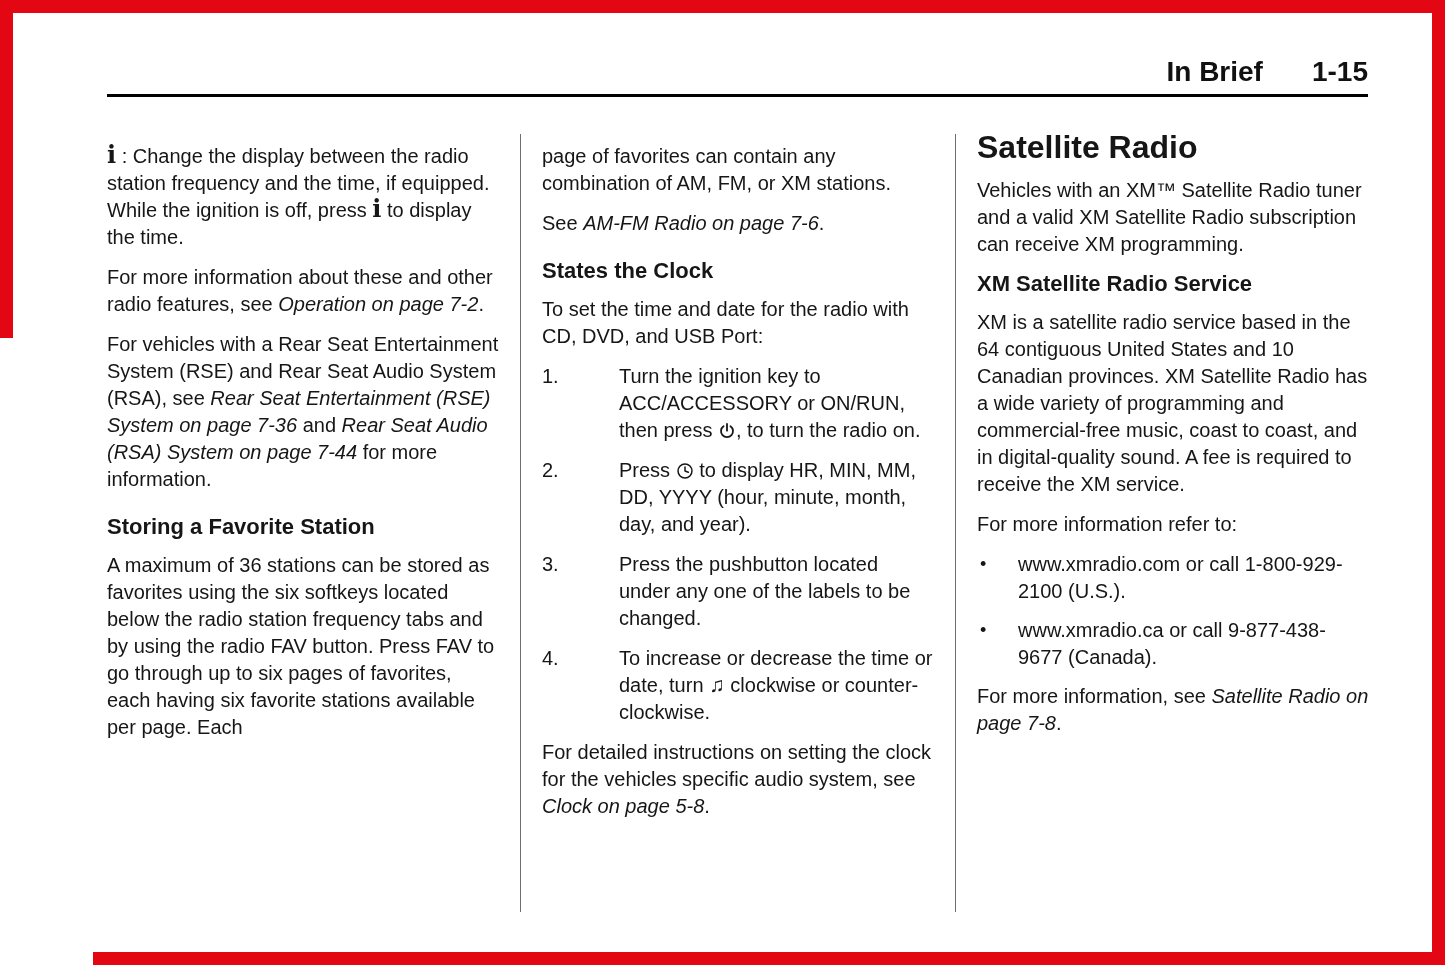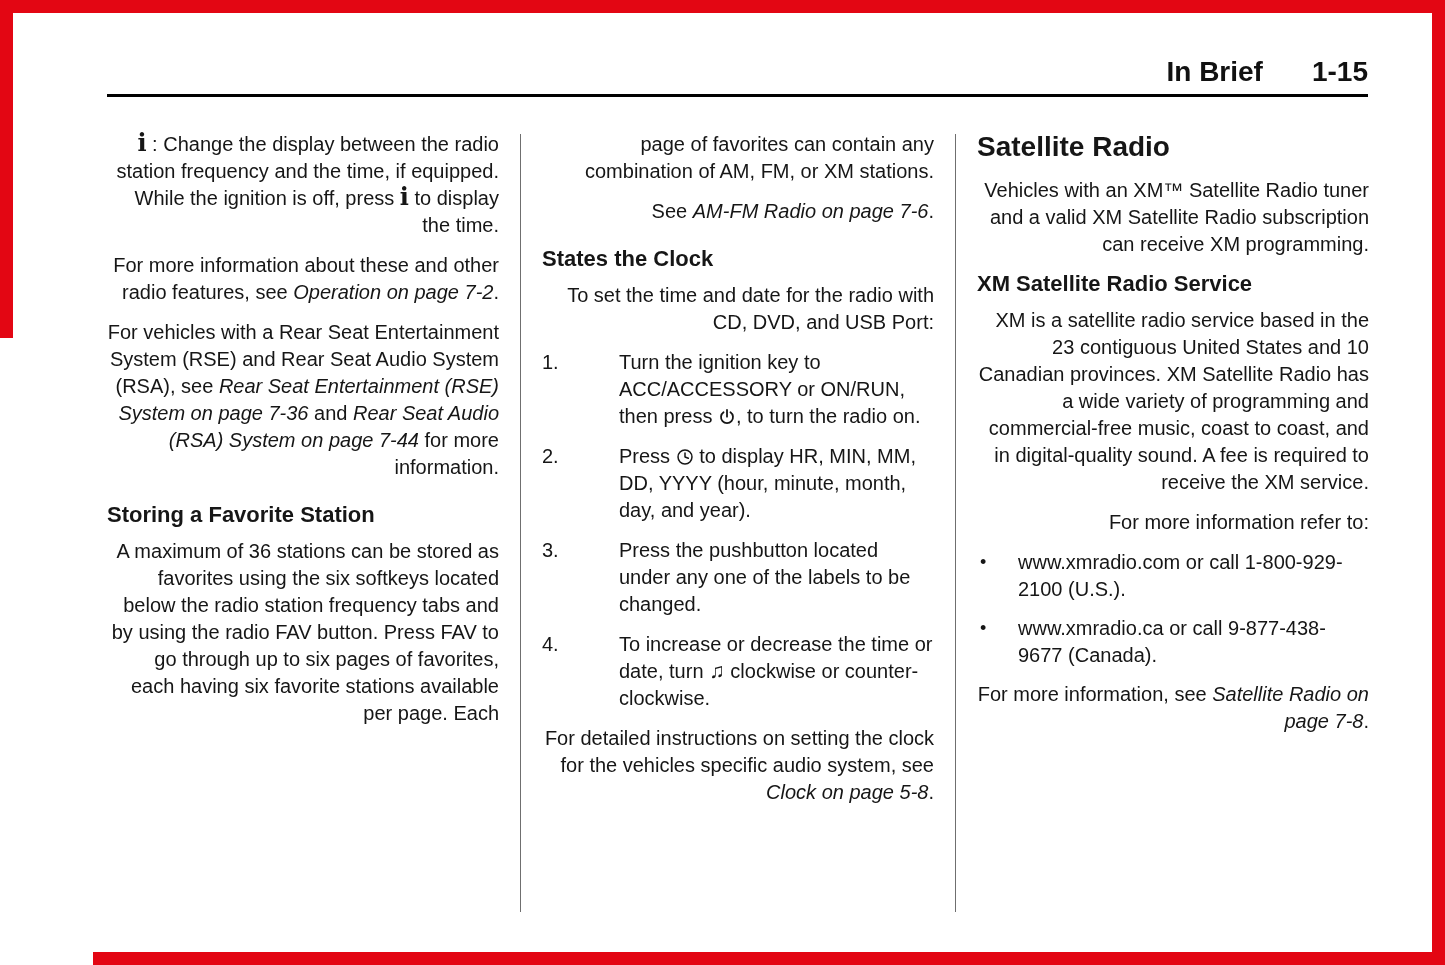--- a/index.html
+++ b/index.html
@@ -18,22 +18,22 @@
     position:absolute;top:56px;left:107px;width:1261px;
     display:flex;justify-content:flex-end;align-items:baseline;gap:49px;
     font-weight:bold;font-size:28px;color:#111;
   }
   .rule{position:absolute;top:94px;left:107px;width:1261px;height:3px;background:#000;}
 
   .cols{position:absolute;top:131px;left:107px;display:flex;}
   .col{width:392px;font-size:20px;line-height:27px;}
   .vdiv{width:1px;height:778px;background:#6f6f6f;margin:3px 21px 0 21px;flex:0 0 1px;}
 
-  .par{margin:0 0 13px 0;text-align:right;}
-  .h1{font-size:28px;line-height:32px;font-weight:bold;margin:0 0 14px 0;}
+  .par{margin:12px 0 13px 0;}
+  .h1{font-size:32px;line-height:32px;font-weight:bold;margin:0 0 14px 0;}
   .h2{font-size:22px;line-height:26px;font-weight:bold;margin:21px 0 10px 0;}
   .h2-first{margin-top:6px;}
   .it{font-style:italic;}
   .info-i{font-family:"DejaVu Serif","Liberation Serif",serif;font-weight:bold;font-size:24px;line-height:1;}
   .note{font-size:21px;line-height:1;}
 
   .olrow{display:flex;margin:0 0 13px 0;}
   .num{flex:0 0 37px;width:37px;}
   .itext{flex:1 1 auto;margin-left:40px;}
 
@@ -114,21 +114,21 @@
 
     <div class="vdiv"></div>
 
     <div class="col">
       <div class="h1">Satellite Radio</div>
 
       <p class="par">Vehicles with an XM™ Satellite Radio tuner and a valid XM Satellite Radio subscription can receive XM programming.</p>
 
       <div class="h2 h2-first">XM Satellite Radio Service</div>
 
-      <p class="par">XM is a satellite radio service based in the 23 contiguous United States and 10 Canadian provinces. XM Satellite Radio has a wide variety of programming and commercial-free music, coast to coast, and in digital-quality sound. A fee is required to receive the XM service.</p>
+      <p class="par">XM is a satellite radio service based in the 64 contiguous United States and 10 Canadian provinces. XM Satellite Radio has a wide variety of programming and commercial-free music, coast to coast, and in digital-quality sound. A fee is required to receive the XM service.</p>
 
       <p class="par">For more information refer to:</p>
 
       <div class="bul">
         <span class="dot">•</span>
         <span>www.xmradio.com or call 1-800-929-2100 (U.S.).</span>
       </div>
 
       <div class="bul">
         <span class="dot">•</span>

